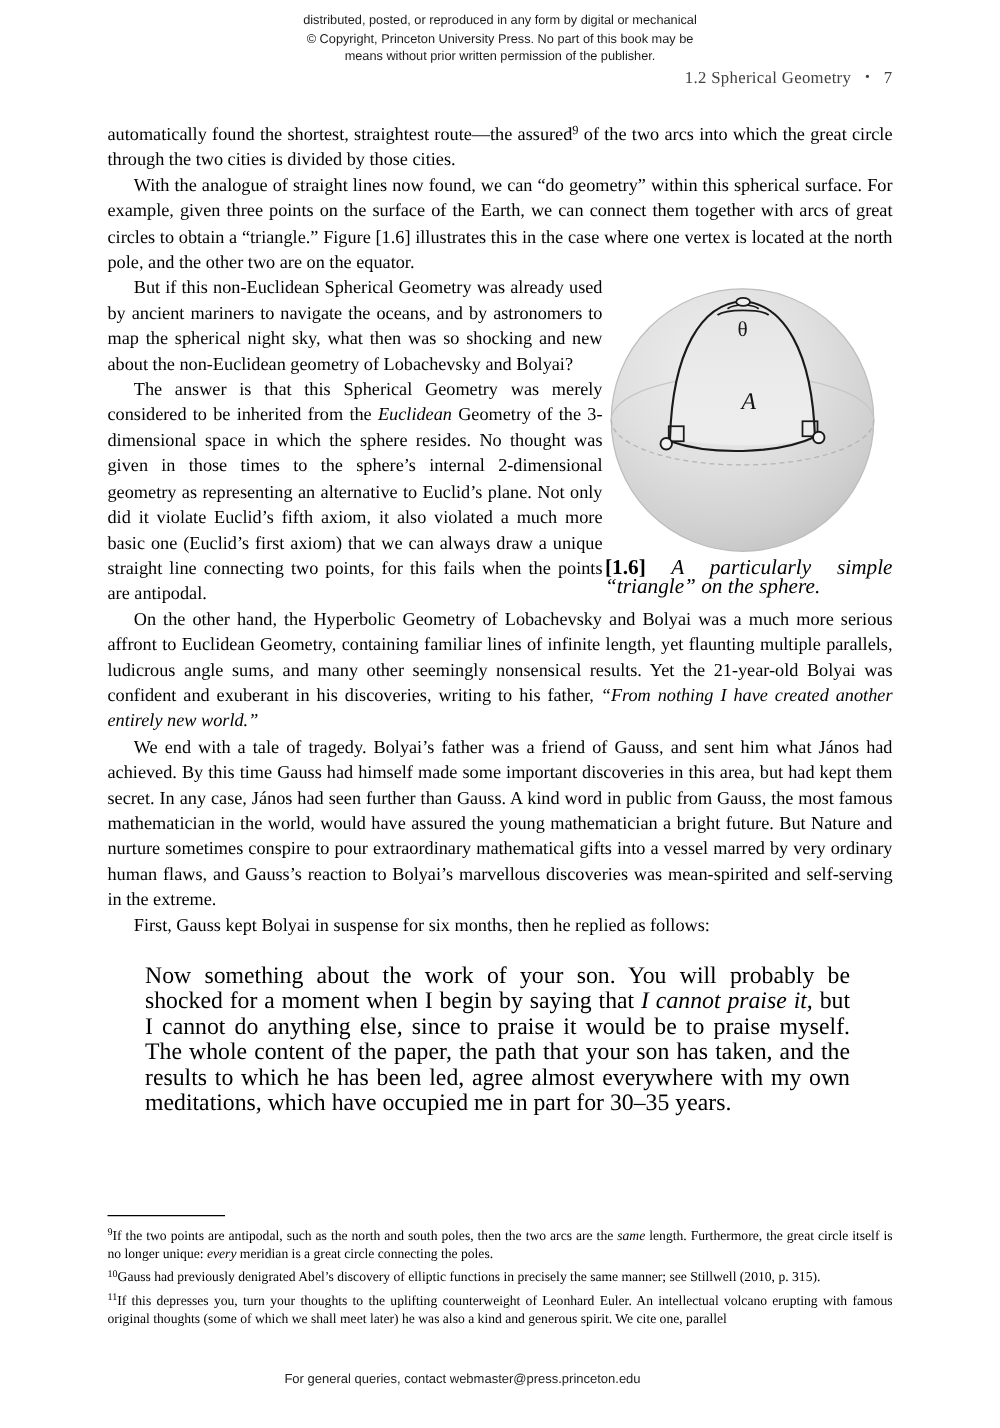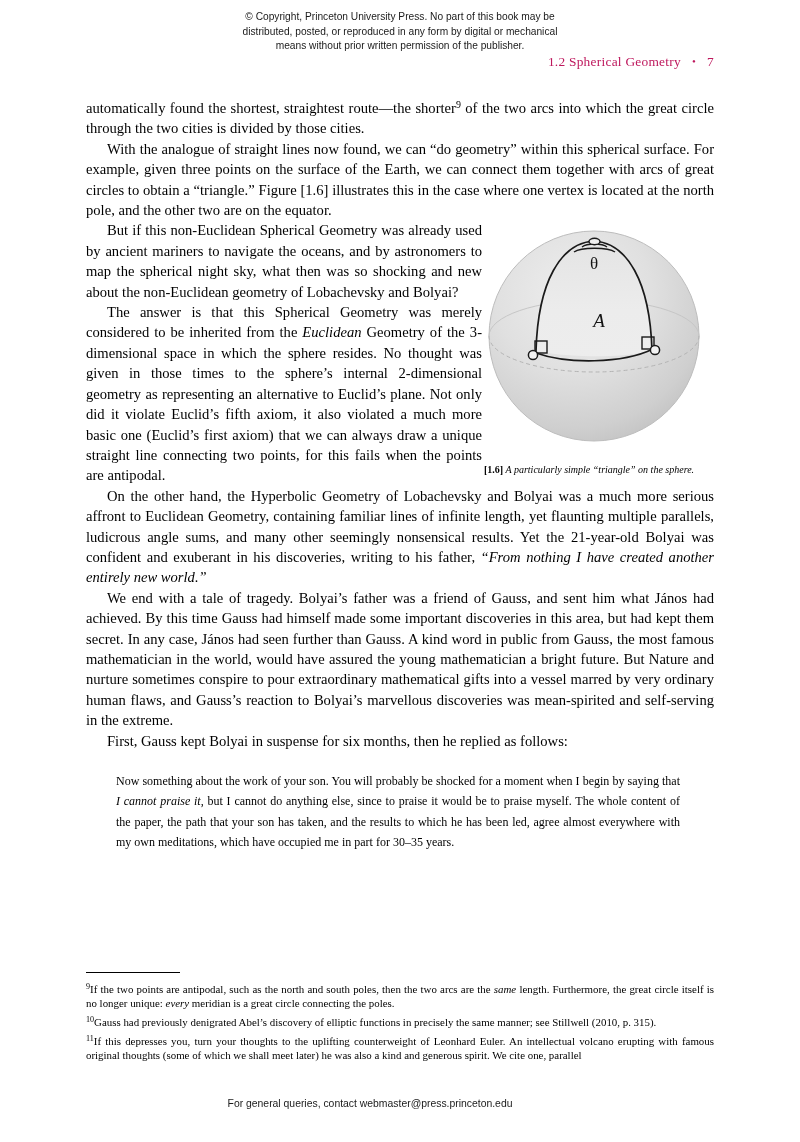--- a/index.html
+++ b/index.html
@@ -39,21 +39,21 @@
 
   
   .runhead {
     position: absolute;
     top: 54px;
     left: 86px;
     width: 628px;
     text-align: right;
     font-size: 13.4px;
     letter-spacing: 0.25px;
-    color: #be185d;
+    color: #404040;
   }
   .runhead .sep {
     display: inline-block;
     padding: 0 9px 0 11px;
     font-size: 11px;
     vertical-align: 1.5px;
   }
   .runhead .pageno { display: inline-block; padding-left: 2px; }
 
   
@@ -81,40 +81,40 @@
     width: 232px;
     margin: 3px 0 4px 22px;
     shape-outside: content-box;
   }
   .figure .art {
     width: 232px;
     height: 222px;
     position: relative;
   }
   .figure-caption {
-    margin-top: 18px;
+    margin-top: 2px;
     padding-left: 2px;
-    font-size: 10px;
+    font-size: 17px;
     line-height: 14.6px;
     text-align: justify;
     font-style: italic;
   }
   .figure-caption .fignum {
     font-style: normal;
     font-weight: bold;
   }
 
   
   .quote {
     margin: 20px 0 20px 0;
     padding-left: 30px;
     padding-right: 34px;
   }
   .quote p {
-    font-size: 12px;
+    font-size: 19px;
     line-height: 20.4px;
     text-align: justify;
   }
 
   
   .footnotes {
     position: absolute;
     left: 86px;
     top: 972px;
     width: 628px;
@@ -143,30 +143,30 @@
     font-size: 10.4px;
     color: #1a1a1a;
   }
 </style>
 </head>
 <body>
 
 <div class="page">
 
   <div class="copyright">
+    <div>distributed, posted, or reproduced in any form by digital or mechanical</div>
     <div>© Copyright, Princeton University Press. No part of this book may be</div>
-    <div>distributed, posted, or reproduced in any form by digital or mechanical</div>
     <div>means without prior written permission of the publisher.</div>
   </div>
 
   <div class="runhead"><span>1.2  Spherical Geometry</span><span class="sep">•</span><span class="pageno">7</span></div>
 
   <div class="body">
 
-    <p><span>automatically found the shortest, straightest route—the shorter</span><sup>9</sup><span> of the two arcs into which the great circle through the two cities is divided by those cities.</span></p>
+    <p><span>automatically found the shortest, straightest route—the assured</span><sup>9</sup><span> of the two arcs into which the great circle through the two cities is divided by those cities.</span></p>
 
     <p class="indent">With the analogue of straight lines now found, we can “do geometry” within this spherical surface. For example, given three points on the surface of the Earth, we can connect them together with arcs of great circles to obtain a “triangle.” Figure [1.6] illustrates this in the case where one vertex is located at the north pole, and the other two are on the equator.</p>
 
     <div class="figure">
       <div class="art">
         <svg width="232" height="222" viewBox="0 0 232 222">
           <defs>
             <radialGradient id="sphGrad" cx="40%" cy="30%" r="78%">
               <stop offset="0%" stop-color="#eeeeee"></stop>
               <stop offset="48%" stop-color="#e0e0e0"></stop>

